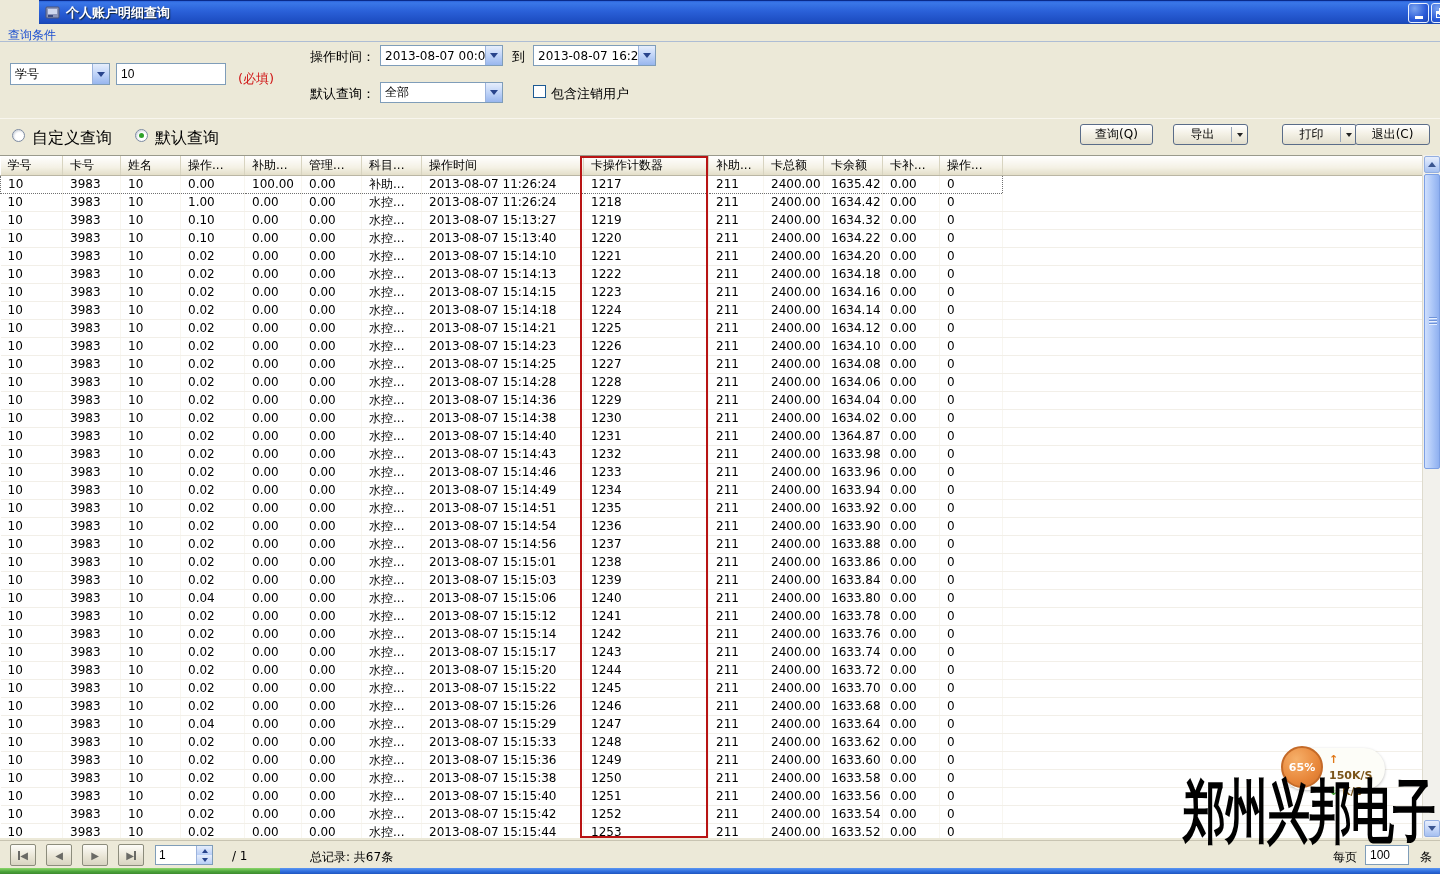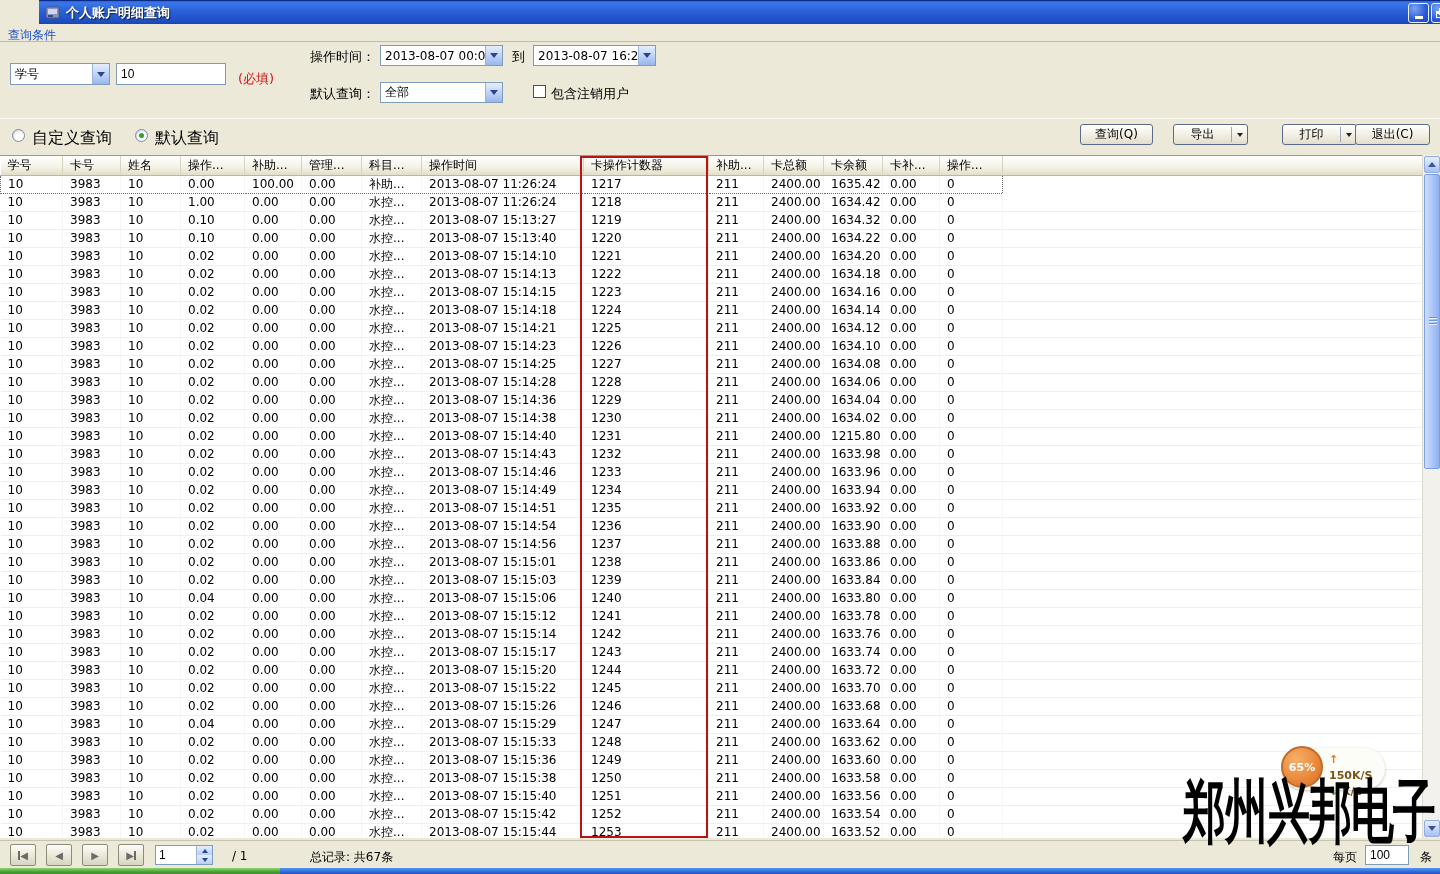--- a/index.html
+++ b/index.html
@@ -495,21 +495,21 @@
             <td>3983</td>
             <td>10</td>
             <td>0.02</td>
             <td>0.00</td>
             <td>0.00</td>
             <td>水控...</td>
             <td>2013-08-07 15:14:40</td>
             <td>1231</td>
             <td>211</td>
             <td>2400.00</td>
-            <td>1215.80</td>
+            <td>1364.87</td>
             <td>0.00</td>
             <td>0</td>
             <td class="filler"></td>
           </tr>
           <tr>
             <td>10</td>
             <td>3983</td>
             <td>10</td>
             <td>0.02</td>
             <td>0.00</td>

